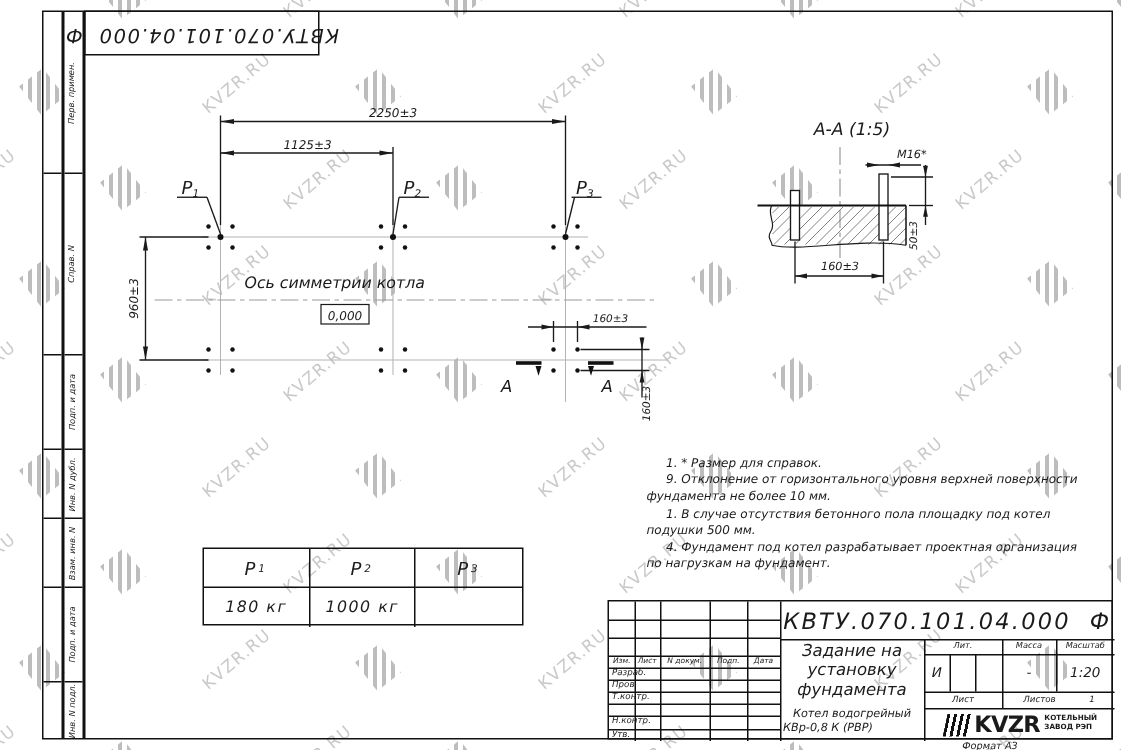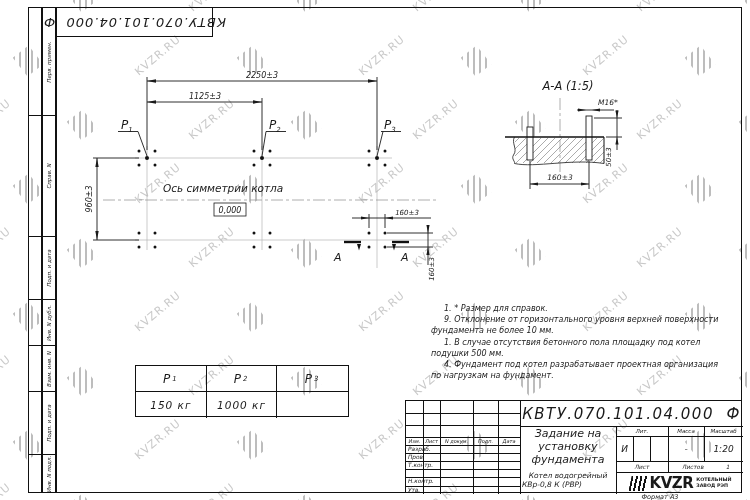--- a/index.html
+++ b/index.html
@@ -321,21 +321,21 @@
         <sub>1</sub>
       </div>
     <div class="lt-cell lt-h">
         <span>P</span>
         <sub>2</sub>
       </div>
     <div class="lt-cell lt-h lastc">
         <span>P</span>
         <sub>3</sub>
       </div>
-    <div class="lt-cell lt-v lastr">150 кг</div>
+    <div class="lt-cell lt-v lastr">180 кг</div>
     <div class="lt-cell lt-v lastr">1000 кг</div>
   </div>
 
   <div class="fg tb">
     <div class="vl" style="left:17px;top:0;height:93px"></div>
     <div class="vl" style="left:34px;top:0;height:93px"></div>
     <div class="vl" style="left:67px;top:0;height:93px"></div>
     <div class="vl" style="left:92px;top:0;height:93px"></div>
     <div class="vl" style="left:114px;top:0;height:93px"></div>
     <div class="vl" style="left:210px;top:25px;height:68px"></div>

